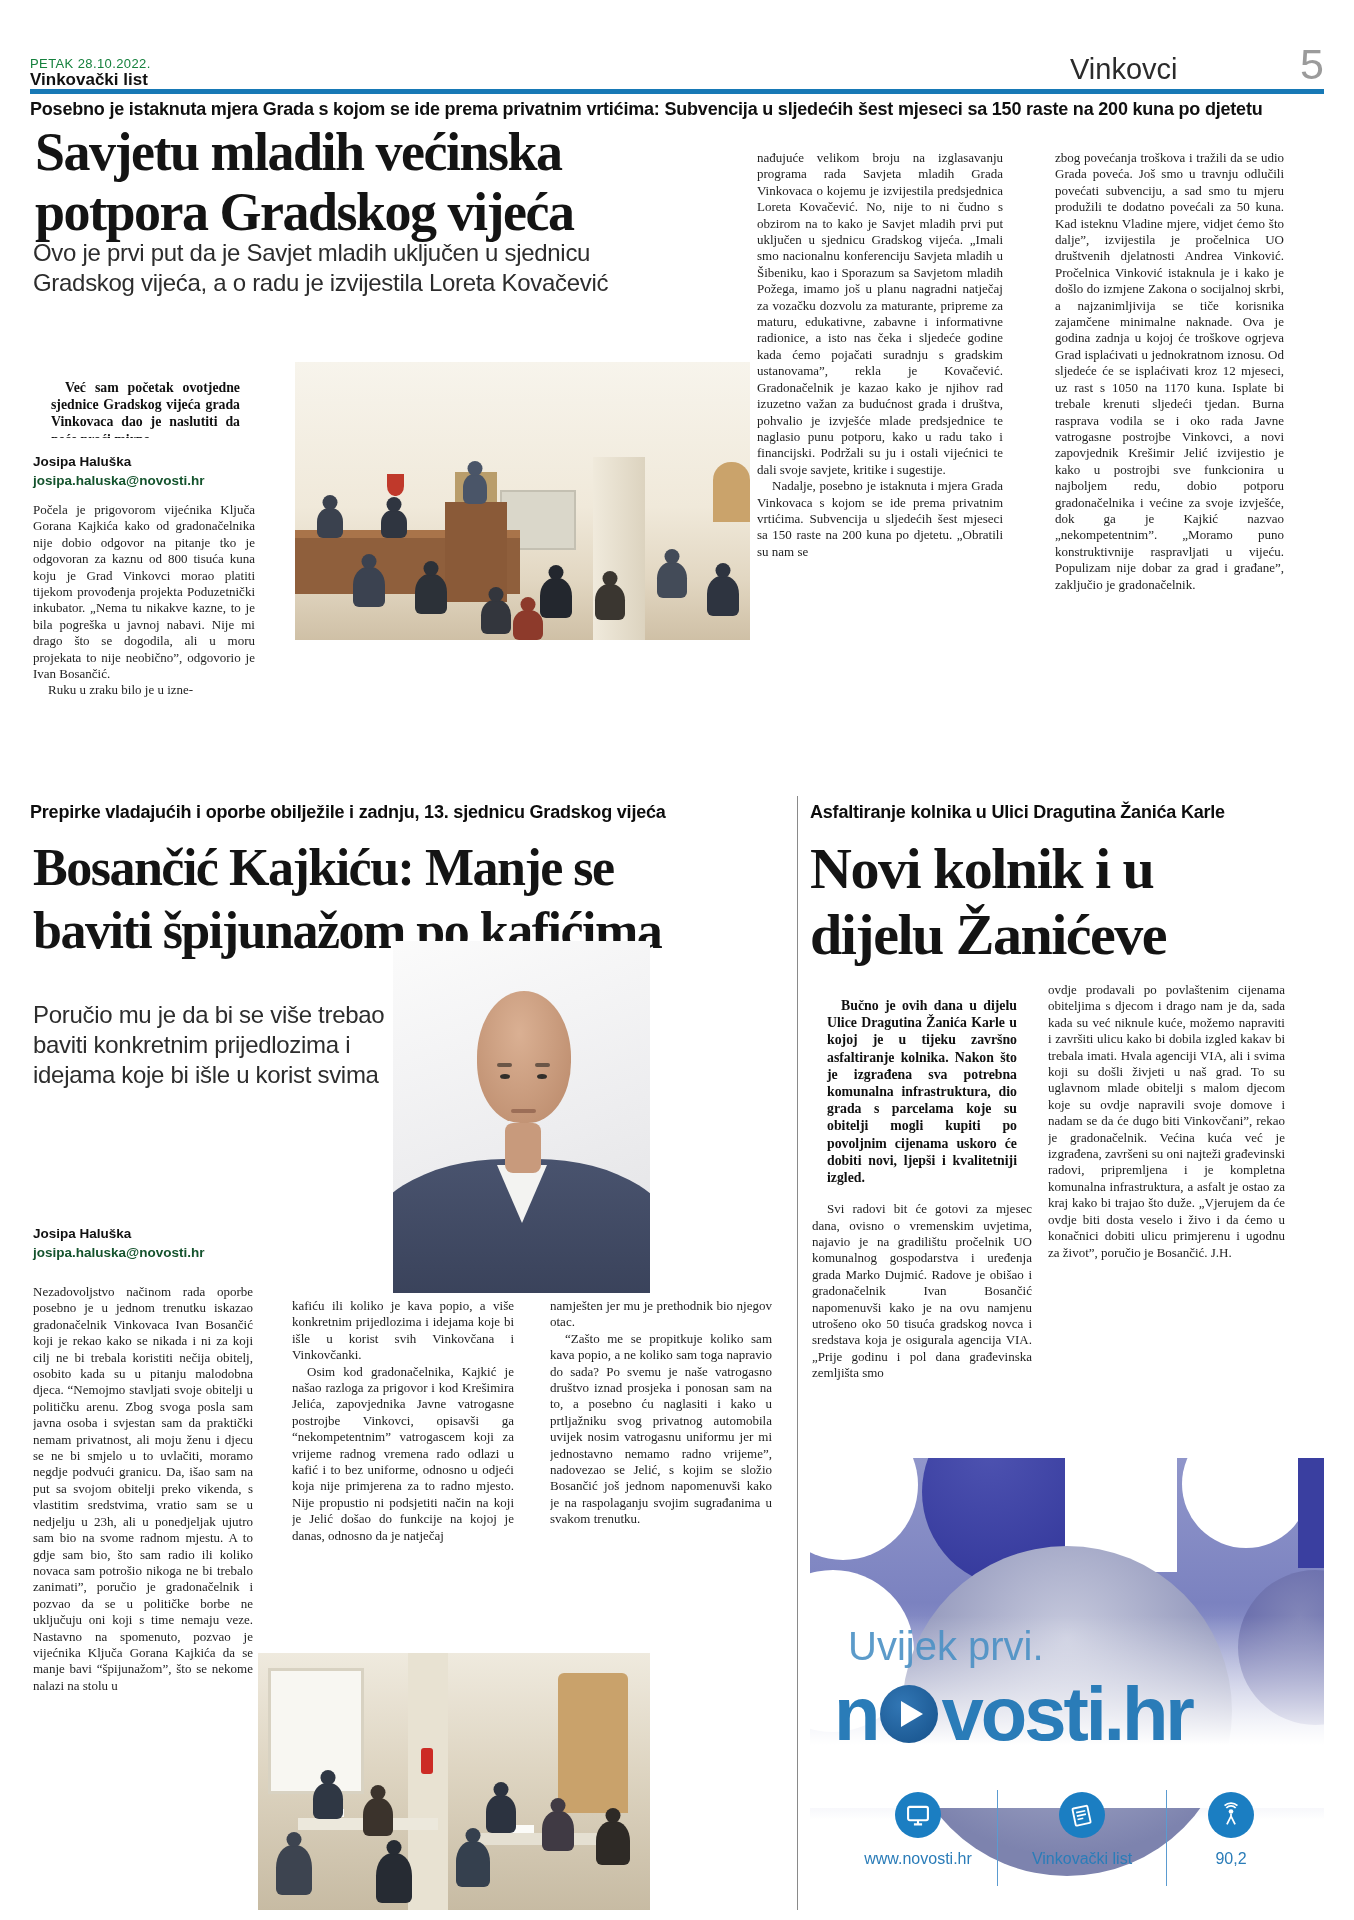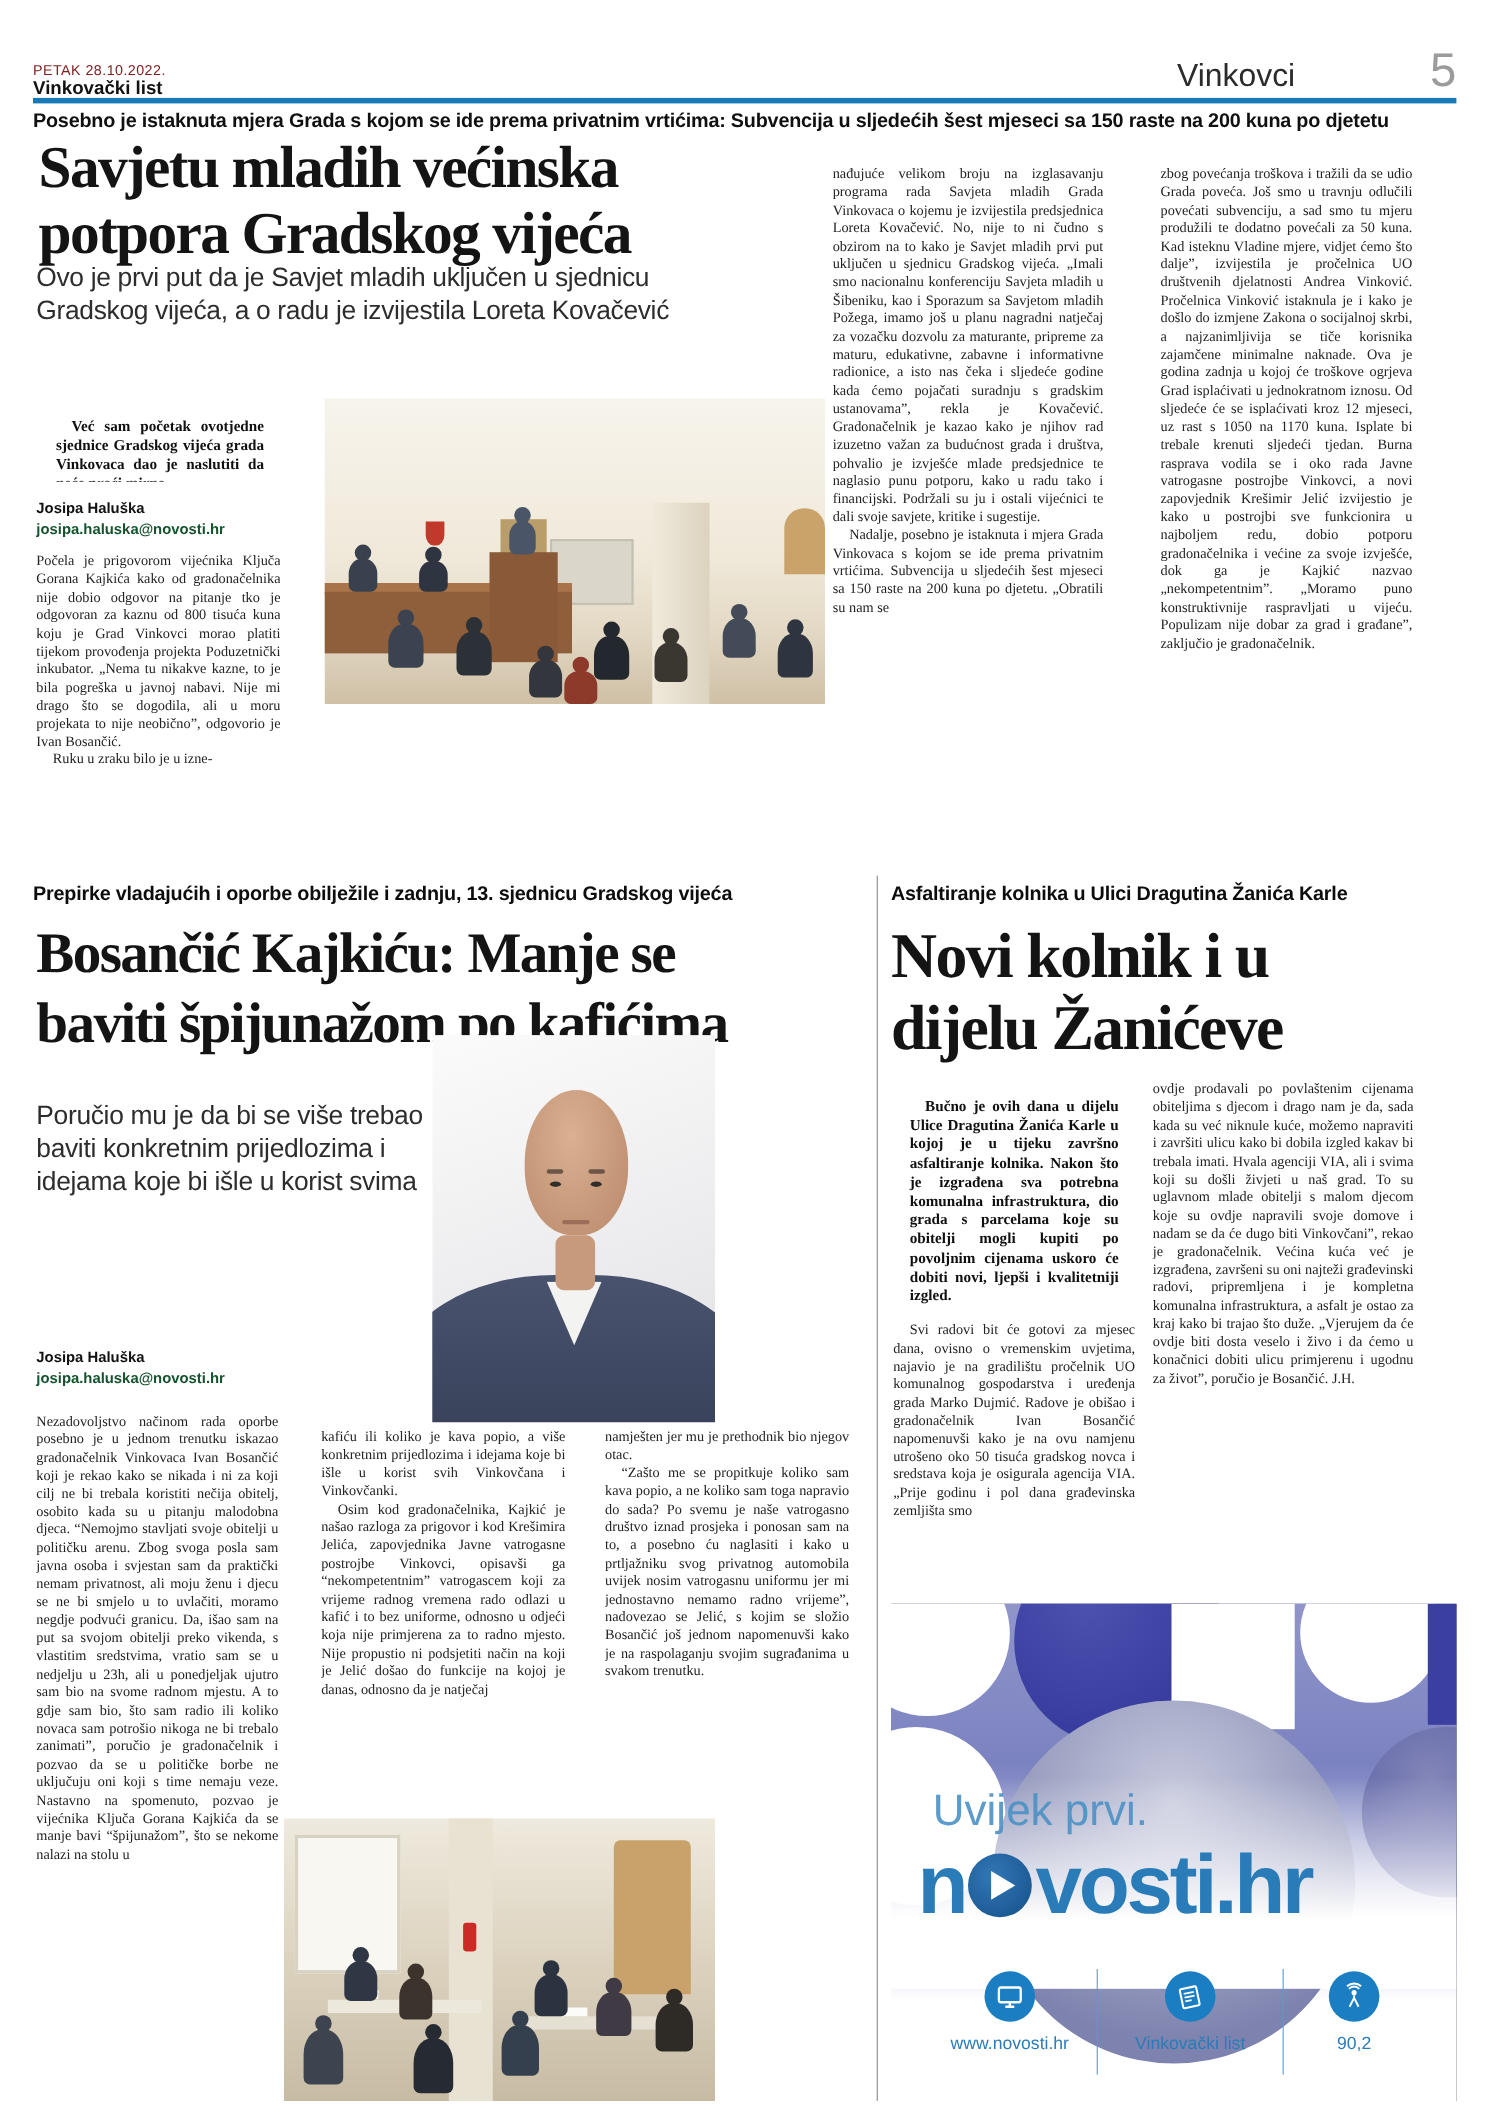--- a/index.html
+++ b/index.html
@@ -1,21 +1,21 @@
 <!DOCTYPE html>
 <html><head>
 <meta charset="utf-8">
 <style>
   html,body{margin:0;padding:0;background:#e8e8e8;}
   .page{position:relative;width:1354px;height:1920px;background:#ffffff;margin:0 auto;
         font-family:"Liberation Sans","DejaVu Sans",sans-serif;color:#1a1a1a;overflow:hidden;}
   .abs{position:absolute;}
 
   
-  .hdr-date{font-size:13px;color:#7f1d1d;letter-spacing:.4px;}
+  .hdr-date{font-size:13px;color:#15803d;letter-spacing:.4px;}
   .hdr-pub{font-size:17px;font-weight:bold;color:#111;}
   .hdr-section{font-size:29px;color:#2b2b2b;}
   .hdr-pagenum{font-size:43px;color:#9b9b9b;font-weight:300;}
   .hdr-rule{height:5px;background:#1779b6;}
 
   .banner{font-size:18px;font-weight:bold;color:#101010;letter-spacing:-.2px;}
 
   .headline{font-family:"Liberation Serif","DejaVu Serif",serif;font-weight:bold;color:#141414;letter-spacing:-1.5px;}
   .hl-line{display:block;white-space:nowrap;}
   .lead{font-size:24px;line-height:30px;color:#2d2d2d;letter-spacing:-.3px;}
@@ -46,21 +46,21 @@
   .po-collar{position:absolute;left:104px;top:224px;width:50px;height:58px;background:#f3f3f1;
              clip-path:polygon(0 0,100% 0,50% 100%);}
   .po-neck{position:absolute;left:112px;top:182px;width:36px;height:50px;background:#c89a7c;border-radius:8px;}
   .po-head{position:absolute;left:84px;top:50px;width:94px;height:132px;border-radius:50% 50% 46% 46%;
            background:radial-gradient(ellipse at 45% 32%,#dab093,#bd8d6e 88%);}
   .po-brow{position:absolute;width:15px;height:4px;background:#6b5647;border-radius:3px;}
   .po-eye{position:absolute;width:10px;height:5px;background:#312e2a;border-radius:50%;}
   .po-mouth{position:absolute;width:25px;height:4px;background:#9c6e57;border-radius:3px;}
 
   
-  .ad{background:#0f172a;}
+  .ad{background:#fef9c3;}
   .ad-pattern{position:absolute;inset:0;overflow:hidden;
      background:linear-gradient(180deg,#9096ca 0%,#7b82c0 32%,#aeb3d8 55%,#ffffff 80%);}
   .ad-c{position:absolute;border-radius:50%;}
   .ad-fade{position:absolute;left:0;right:0;top:0;height:350px;
      background:linear-gradient(180deg,rgba(255,255,255,0) 45%,#ffffff 82%);}
   .ad-tagline{font-size:40px;color:rgba(74,144,196,.9);letter-spacing:0;}
   .ad-brand{font-size:76px;font-weight:bold;color:#2a7cb8;letter-spacing:-3px;display:flex;align-items:center;}
   .ad-play{display:inline-flex;align-items:center;justify-content:center;width:58px;height:58px;border-radius:50%;
      background:radial-gradient(circle at 38% 35%,#3277b5,#155089);margin:0 3px;}
   .ad-play .tri{width:0;height:0;border-left:22px solid #fff;border-top:13px solid transparent;

